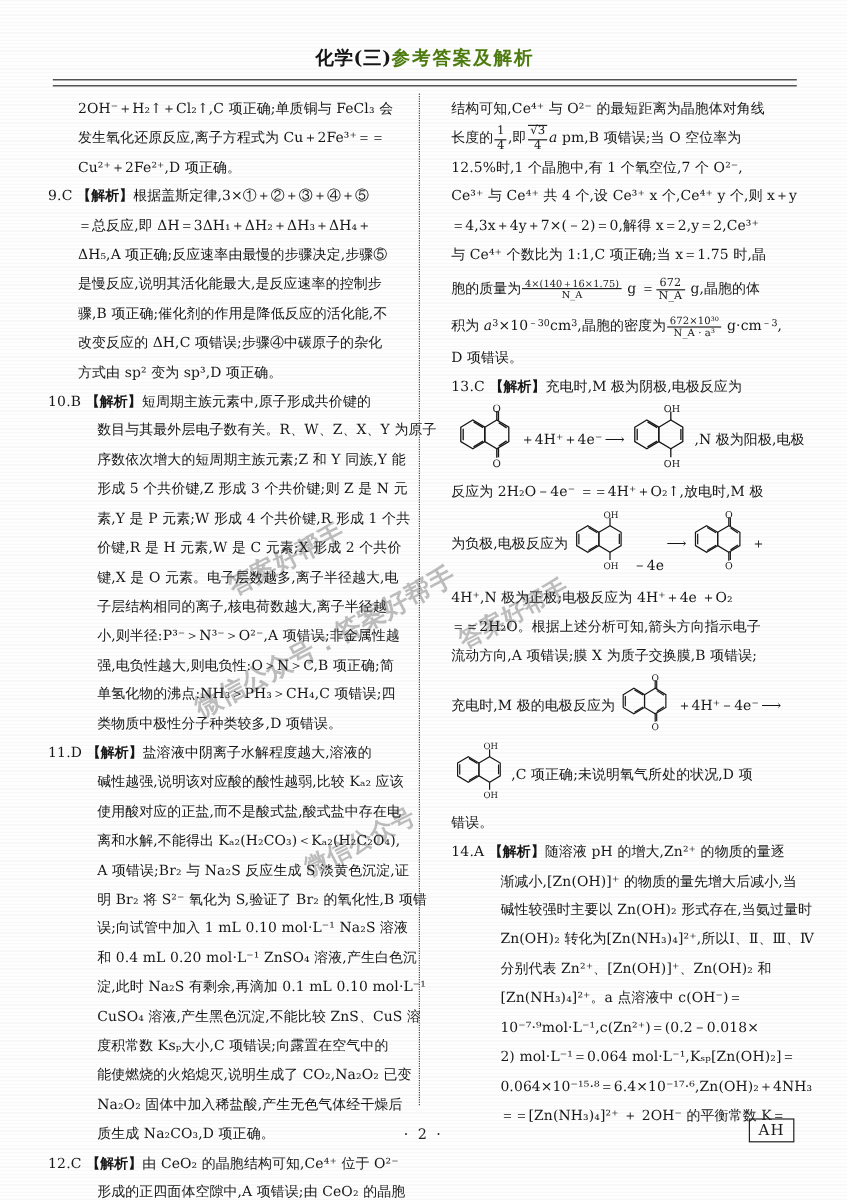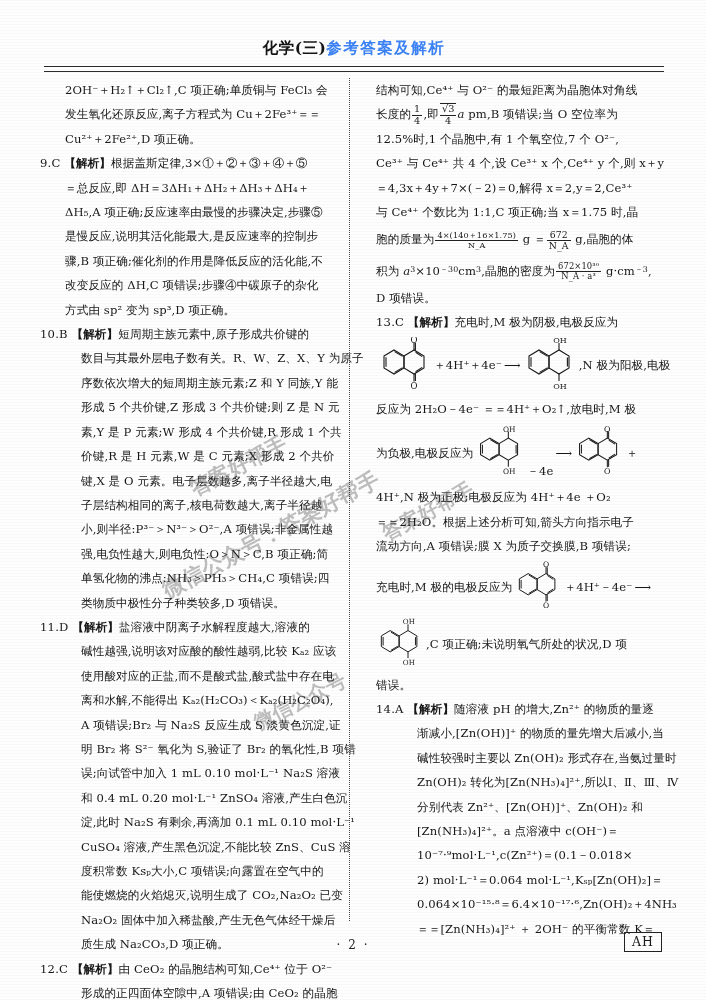--- a/index.html
+++ b/index.html
@@ -14,21 +14,21 @@
   .page{
     position:absolute;inset:0;
     background:#fefefe;
   }
   
   .header{
     position:absolute;left:44px;top:38px;width:620px;
     display:flex;justify-content:center;align-items:flex-end;
   }
   .hdr-left{font-size:15.5px;letter-spacing:.5px;font-weight:600;color:#151515;}
-  .hdr-right{font-size:15.5px;letter-spacing:1.5px;font-weight:600;color:#3b82f6;}
+  .hdr-right{font-size:15.5px;letter-spacing:1.5px;font-weight:600;color:#4d7c0f;}
   .rule{
     position:absolute;left:44px;top:66px;width:620px;height:4px;
     border-top:1.6px solid #2b2b2b;border-bottom:1.1px solid #2b2b2b;
   }
   
   .cols{
     position:absolute;left:40px;top:78px;width:628px;height:845px;
     display:flex;
   }
   .col{width:297px;}
@@ -324,21 +324,21 @@
         <div class="ln">错误。</div>
       </div>
 
       <div class="item">
         <div class="ln"><span class="num">14.</span><span>A</span>  <b class="an">【解析】</b><span>随溶液 pH 的增大,Zn²⁺ 的物质的量逐</span></div>
         <div class="ln hang2">渐减小,[Zn(OH)]⁺ 的物质的量先增大后减小,当</div>
         <div class="ln hang2">碱性较强时主要以 Zn(OH)₂ 形式存在,当氨过量时</div>
         <div class="ln hang2">Zn(OH)₂ 转化为[Zn(NH₃)₄]²⁺,所以Ⅰ、Ⅱ、Ⅲ、Ⅳ</div>
         <div class="ln hang2">分别代表 Zn²⁺、[Zn(OH)]⁺、Zn(OH)₂ 和</div>
         <div class="ln hang2">[Zn(NH₃)₄]²⁺。a 点溶液中 c(OH⁻)＝</div>
-        <div class="ln hang2">10⁻⁷·⁹mol·L⁻¹,c(Zn²⁺)＝(0.1－0.018×</div>
+        <div class="ln hang2">10⁻⁷·⁹mol·L⁻¹,c(Zn²⁺)＝(0.2－0.018×</div>
         <div class="ln hang2">2) mol·L⁻¹＝0.064 mol·L⁻¹,Kₛₚ[Zn(OH)₂]＝</div>
         <div class="ln hang2">0.064×10⁻¹⁵·⁸＝6.4×10⁻¹⁷·⁶,Zn(OH)₂＋4NH₃</div>
         <div class="ln hang2">＝＝[Zn(NH₃)₄]²⁺ ＋ 2OH⁻ 的平衡常数 K＝</div>
       </div>
 
     </div>
   </div>
 
   <div class="wm wm1">微信公众号：答案好帮手</div>
   <div class="wm wm2">答案好帮手</div>

